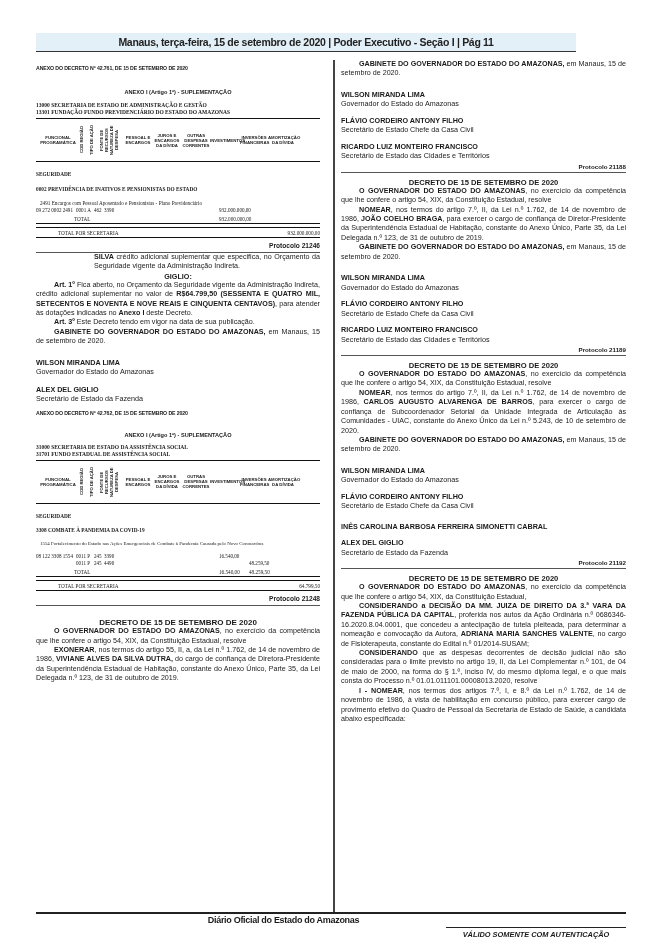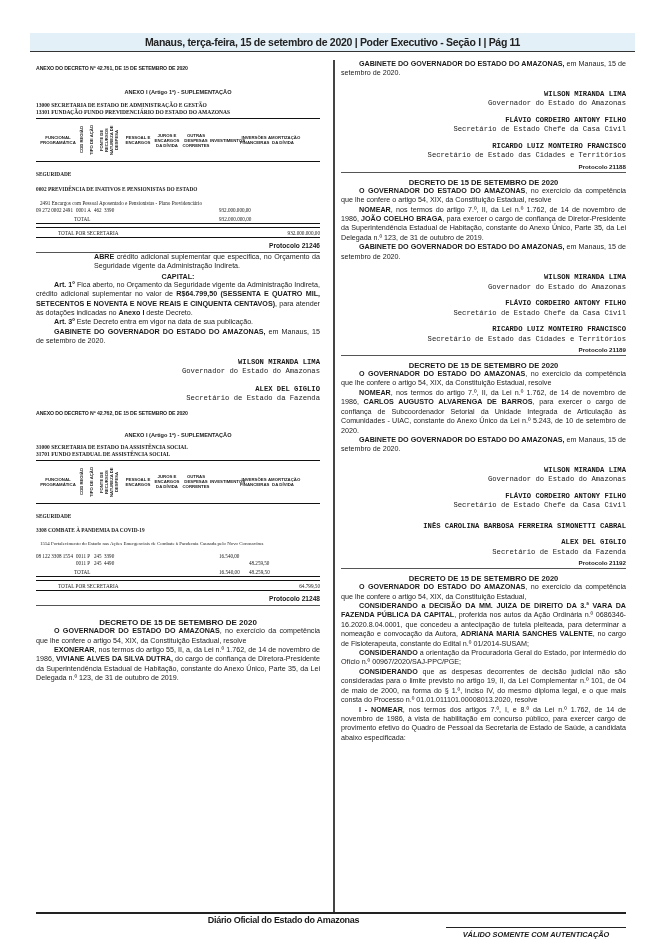--- a/index.html
+++ b/index.html
@@ -1,19 +1,19 @@
 <!DOCTYPE html>
 <html><head>
 <meta charset="utf-8">
 <style>
   * { box-sizing: border-box; margin: 0; padding: 0; }
   html, body { width: 665px; height: 945px; background: #ffffff; overflow: hidden; }
   body { position: relative; font-family: "Liberation Sans", sans-serif; color: #1a1a1a; }
   .page-header {
-    position: absolute; left: 30px; top: 33px; width: 605px; height: 19px;
+    position: absolute; left: 36px; top: 33px; width: 540px; height: 19px;
     background: #e3f0f8; border-bottom: 1.5px solid #333;
     font-family: "Liberation Sans", sans-serif; font-size: 10.5px; font-weight: bold;
     text-align: center; line-height: 19px; letter-spacing: -0.3px; color: #222;
   }
   .col { position: absolute; top: 58px; }
   .col-left { left: 36px; width: 284px; }
   .col-right { left: 341px; width: 285px; }
   .divider { position: absolute; left: 333px; top: 60px; width: 1.5px; height: 852px; background: #444; }
   .annex-title { font-size: 5.2px; font-weight: bold; margin-top: 7px; letter-spacing: -0.1px; }
   .annex-sub { font-size: 5.6px; font-weight: bold; text-align: center; margin-top: 18px; }
@@ -28,21 +28,21 @@
   .total-sec { display: flex; justify-content: space-between; font-family: "Liberation Serif", serif; font-size: 5.2px; border-top: 1.3px solid #111; border-bottom: 1.3px solid #111; margin-top: 3px; padding: 2px 0 1px 22px; }
   .protocol { text-align: right; font-size: 6.6px; font-weight: bold; padding: 4px 0 3px; border-bottom: 1px solid #555; }
   .protocol.sm { font-size: 6.2px; padding: 2px 0 2px; }
   .dec-title { text-align: center; font-size: 8px; font-weight: bold; margin-top: 12px; }
   .dec-title.r { margin-top: 5px; font-size: 7.6px; }
   p.body { font-size: 7.15px; line-height: 9.4px; text-align: justify; }
   p.ind { text-indent: 18px; }
   p.body b { font-weight: bold; }
   .abre { padding-left: 58px; }
   .center-b { text-align: center; font-size: 7.2px; font-weight: bold; }
-  .sig { text-align: right; margin-top: 11px; font-family: Liberation Mono, monospace; }
+  .sig { text-align: left; margin-top: 11px; }
   .sig .n { font-size: 7.2px; font-weight: bold; line-height: 9.5px; }
   .sig .t { font-size: 7.2px; line-height: 9.5px; }
   .footer-line { position: absolute; left: 36px; top: 912px; width: 590px; height: 1.5px; background: #222; }
   .footer-title { position: absolute; left: 0; width: 567px; top: 915px; text-align: center; font-size: 9px; font-weight: bold; letter-spacing: -0.3px; }
   .footer-valid { position: absolute; left: 446px; top: 927px; width: 180px; border-top: 1px solid #222; text-align: center; font-size: 7.4px; font-weight: bold; font-style: italic; padding-top: 2px; }
 </style>
 </head>
 <body>
 
 <div class="page-header">Manaus, terça-feira, 15 de setembro de 2020 | Poder Executivo - Seção I | Pág 11</div>
@@ -79,24 +79,24 @@
   <div class="total-row">
     <span style="width:183px;padding-left:38px">TOTAL</span>
     <span>932.000.000,00</span>
   </div>
   <div class="total-sec">
     <span>TOTAL POR SECRETARIA</span>
     <span>932.000.000,00</span>
   </div>
   <div class="protocol">Protocolo 21246</div>
 
-  <p class="body abre"><b>ABRE</b><span> crédito adicional suplementar que especifica, no Orçamento da Seguridade vigente da Administração Indireta.</span></p>
-  <div class="center-b">CAPITAL:</div>
+  <p class="body abre"><b>SILVA</b><span> crédito adicional suplementar que especifica, no Orçamento da Seguridade vigente da Administração Indireta.</span></p>
+  <div class="center-b">GIGLIO:</div>
   <p class="body ind"><b>Art. 1º</b><span> Fica aberto, no Orçamento da Seguridade vigente da Administração Indireta, crédito adicional suplementar no valor de </span><b>R$64.799,50 (SESSENTA E QUATRO MIL, SETECENTOS E NOVENTA E NOVE REAIS E CINQUENTA CENTAVOS)</b><span>, para atender às dotações indicadas no </span><b>Anexo I</b><span> deste Decreto.</span></p>
-  <p class="body ind"><b>Art. 3º</b><span> Este Decreto entra em vigor na data de sua publicação.</span></p>
+  <p class="body ind"><b>Art. 3º</b><span> Este Decreto tendo em vigor na data de sua publicação.</span></p>
   <p class="body ind"><b>GABINETE DO GOVERNADOR DO ESTADO DO AMAZONAS,</b><span> em Manaus, 15 de setembro de 2020.</span></p>
   <div class="sig">
       <div class="n">WILSON MIRANDA LIMA</div>
       <div class="t">Governador do Estado do Amazonas</div>
     </div>
   <div class="sig" style="margin-top:8px">
       <div class="n">ALEX DEL GIGLIO</div>
       <div class="t">Secretário de Estado da Fazenda</div>
     </div>
 
@@ -203,20 +203,19 @@
     </div>
   <div class="sig" style="margin-top:7px">
       <div class="n">ALEX DEL GIGLIO</div>
       <div class="t">Secretário de Estado da Fazenda</div>
     </div>
   <div class="protocol sm">Protocolo 21192</div>
 
   <div class="dec-title r">DECRETO DE 15 DE SETEMBRO DE 2020</div>
   <p class="body ind"><b>O GOVERNADOR DO ESTADO DO AMAZONAS</b><span>, no exercício da competência que lhe confere o artigo 54, XIX, da Constituição Estadual,</span></p>
   <p class="body ind"><b>CONSIDERANDO a DECISÃO DA MM. JUIZA DE DIREITO DA 3.ª VARA DA FAZENDA PÚBLICA DA CAPITAL</b><span>, proferida nos autos da Ação Ordinária n.º 0686346-16.2020.8.04.0001, que concedeu a antecipação de tutela pleiteada, para determinar a nomeação e convocação da Autora, </span><b>ADRIANA MARIA SANCHES VALENTE</b><span>, no cargo de Fisioterapeuta, constante do Edital n.º 01/2014-SUSAM;</span></p>
-  <p class="body ind"><b>CONSIDERANDO</b><span> a orientação da Procuradoria Geral do Estado, por intermédio do Ofício n.º 00967/2020/SAJ-PPC/PGE;</span></p>
   <p class="body ind"><b>CONSIDERANDO</b><span> que as despesas decorrentes de decisão judicial não são consideradas para o limite previsto no artigo 19, II, da Lei Complementar n.º 101, de 04 de maio de 2000, na forma do § 1.º, inciso IV, do mesmo diploma legal, e o que mais consta do Processo n.º 01.01.011101.00008013.2020, resolve</span></p>
   <p class="body ind"><b>I - NOMEAR</b><span>, nos termos dos artigos 7.º, I, e 8.º da Lei n.º 1.762, de 14 de novembro de 1986, à vista de habilitação em concurso público, para exercer cargo de provimento efetivo do Quadro de Pessoal da Secretaria de Estado de Saúde, a candidata abaixo especificada:</span></p>
 </div>
 
 <div class="footer-line"></div>
 <div class="footer-title">Diário Oficial do Estado do Amazonas</div>
 <div class="footer-valid">VÁLIDO SOMENTE COM AUTENTICAÇÃO</div>
 
 </body></html>

